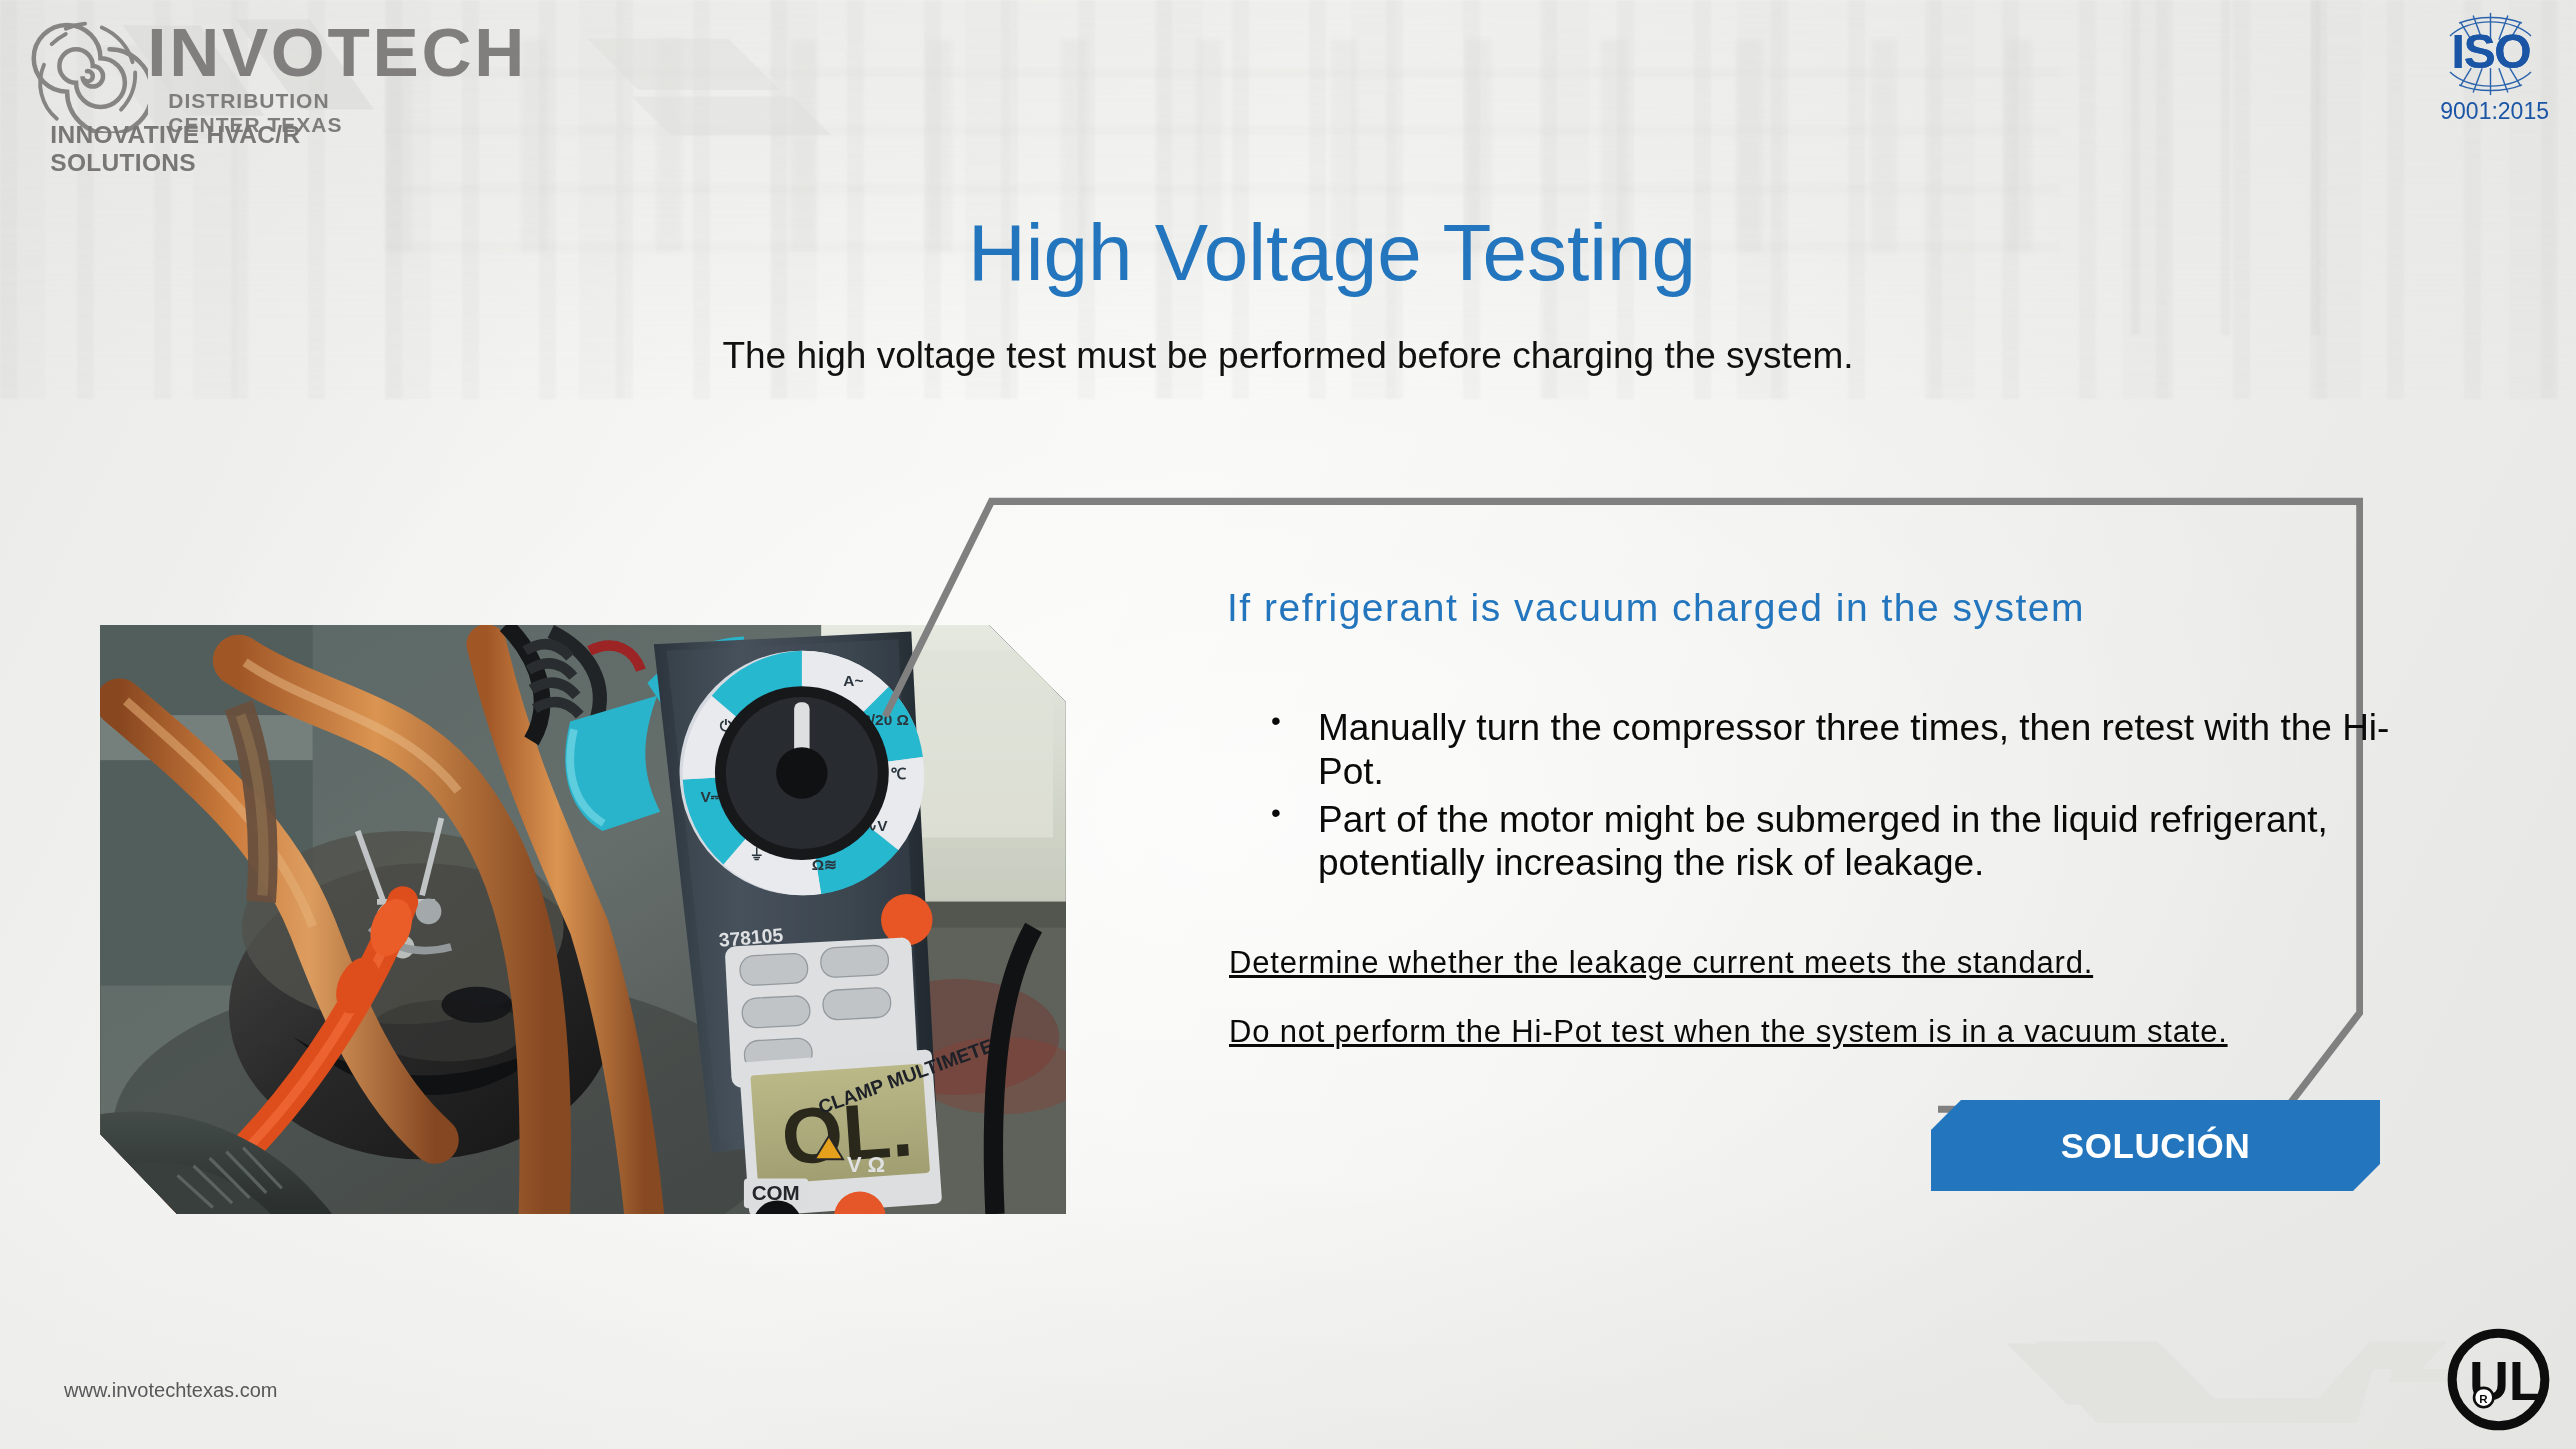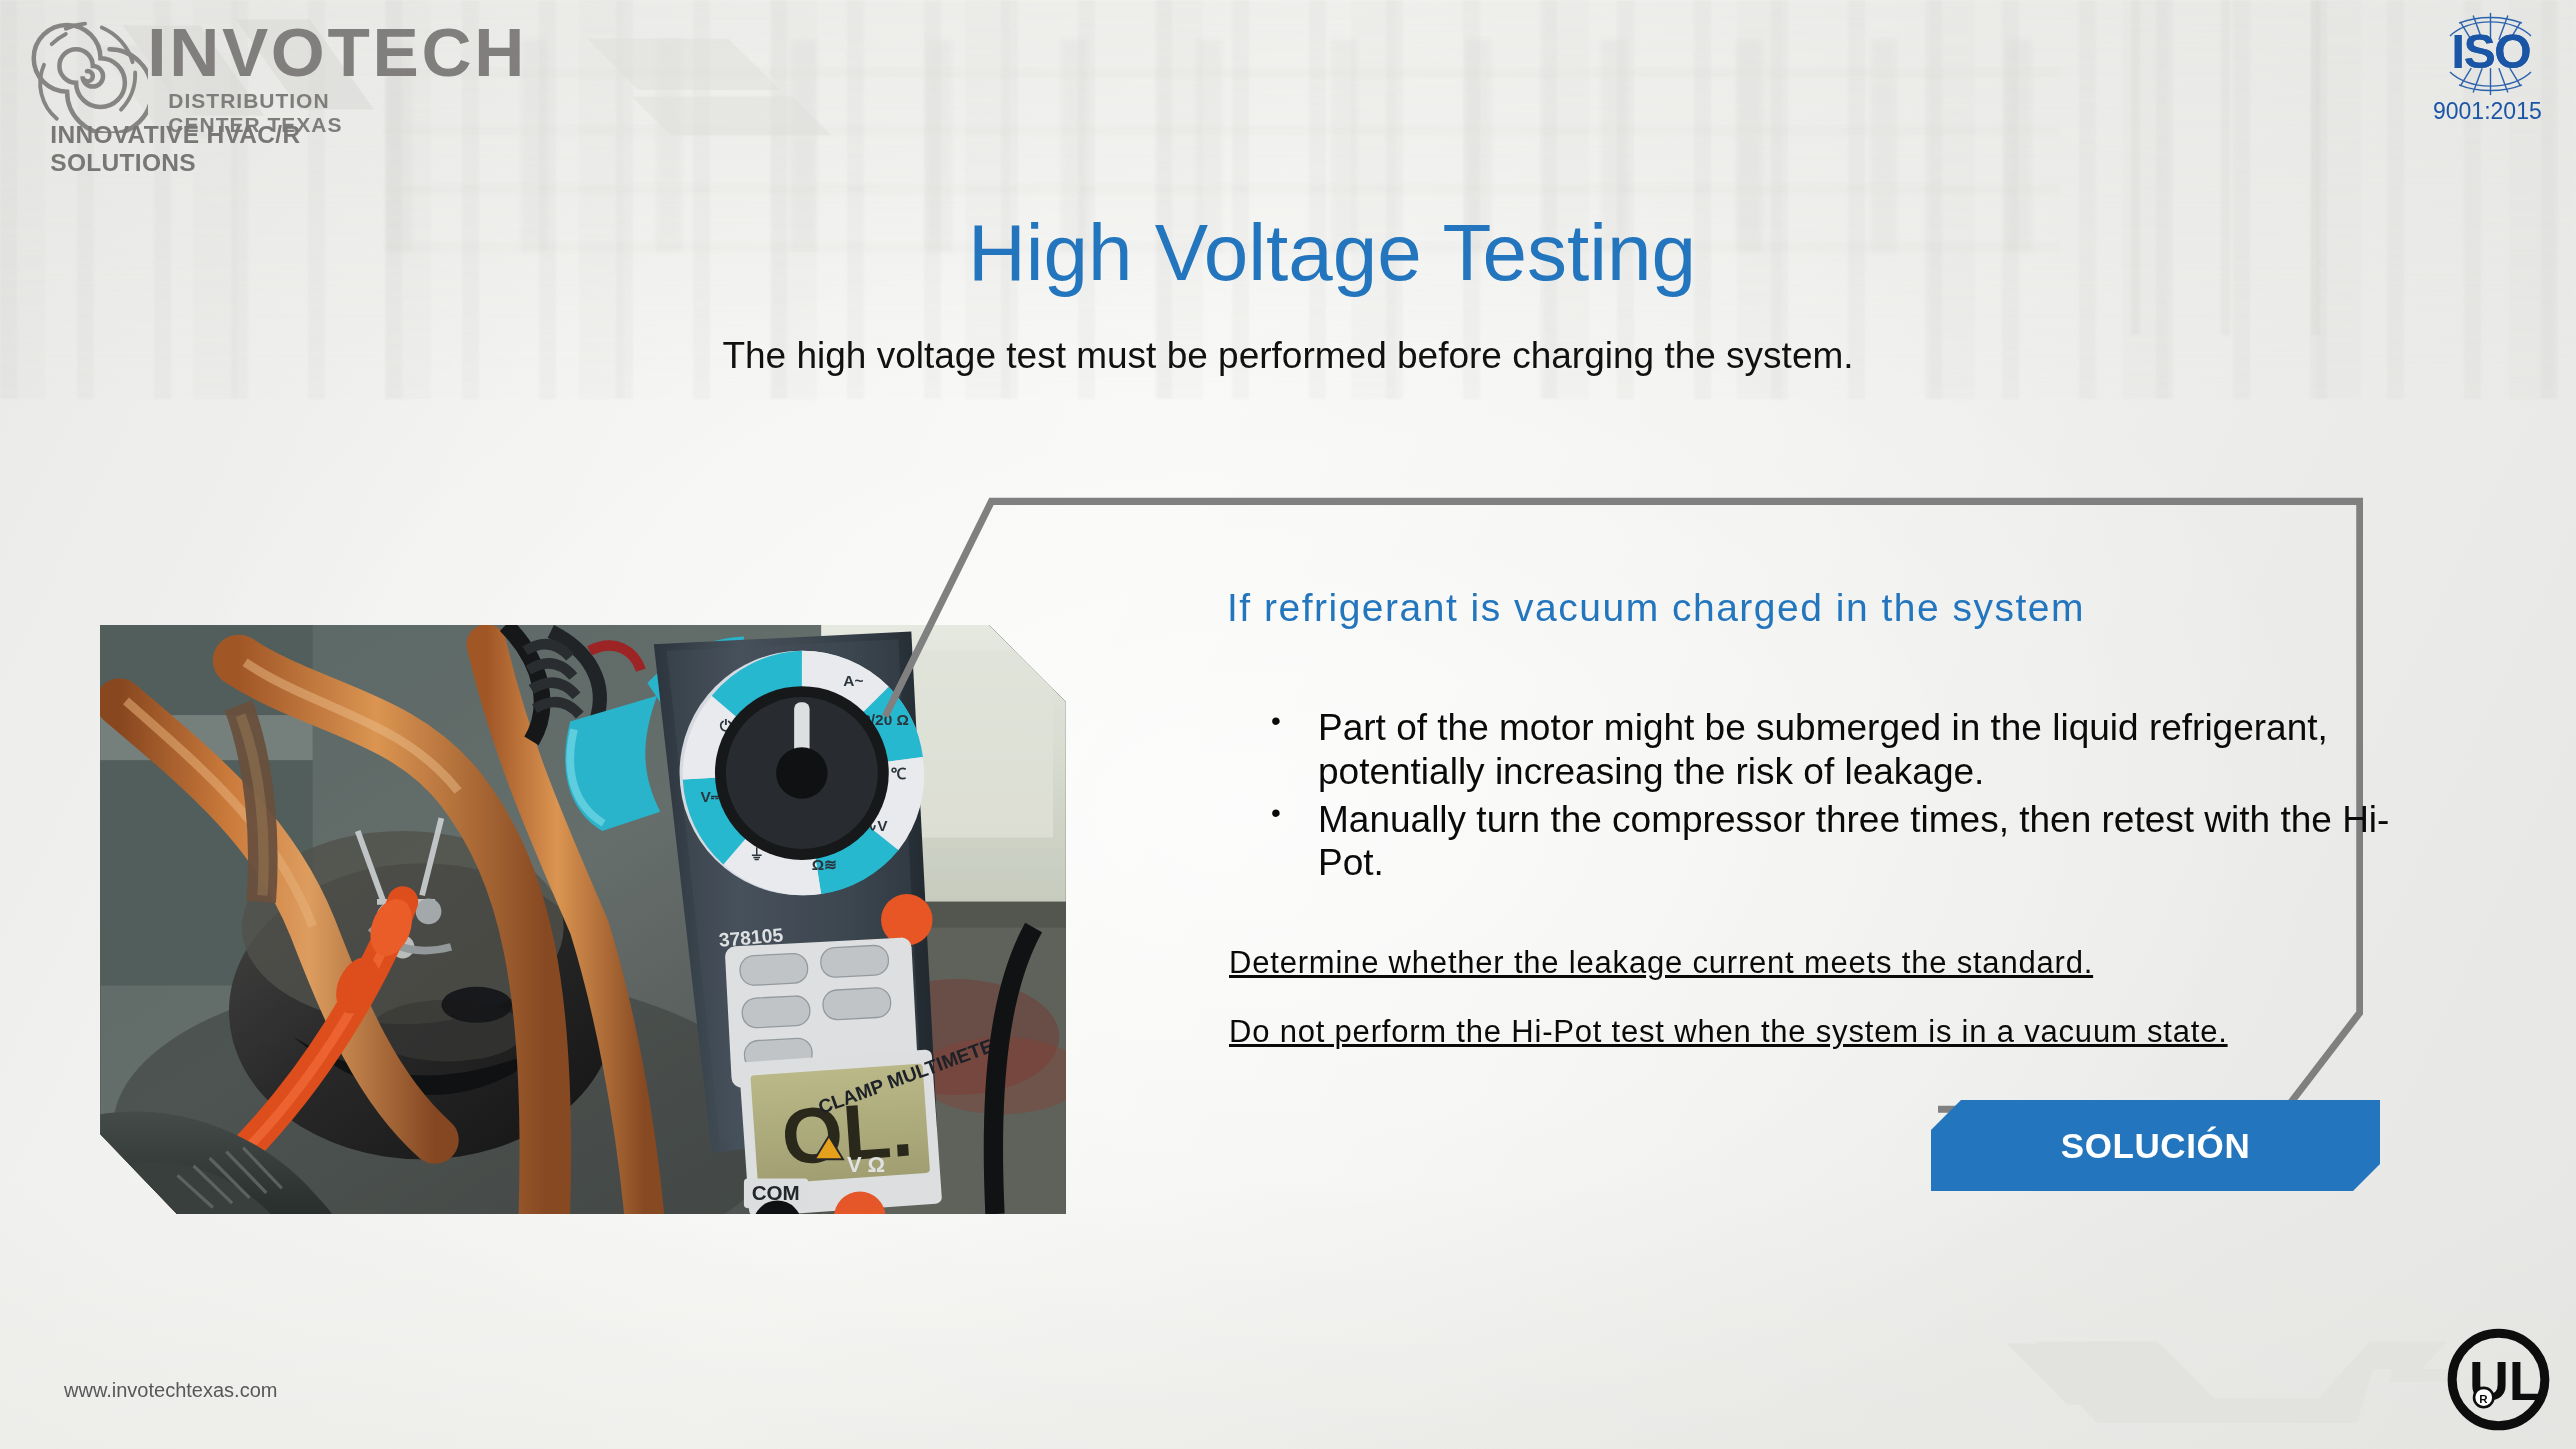--- a/index.html
+++ b/index.html
@@ -70,21 +70,21 @@
 
   
   #iso{position:absolute;right:27px;top:9px;width:116px;height:122px;}
   #iso .globe{position:absolute;left:9px;top:0;width:97px;height:90px;}
   #iso .isotext{
     position:absolute;left:0;top:19.3px;width:116px;text-align:center;
     font-weight:bold;font-size:48px;color:#1b55a6;letter-spacing:-1.3px;line-height:1;
     text-shadow:0 0 0.6px #1b55a6;
   }
   #iso .isoyear{
-    position:absolute;left:0;top:89px;width:116px;text-align:left;
+    position:absolute;left:0;top:89px;width:116px;text-align:right;
     font-size:23px;color:#1b55a6;letter-spacing:0px;
   }
 
   
   #title{
     position:absolute;left:0;top:213px;width:2576px;text-align:center;
     font-size:80px;color:#2376bd;font-weight:normal;letter-spacing:0px;
     line-height:1;
     padding-left:44px;
   }
@@ -404,22 +404,22 @@
 
   <div id="callout">
     <svg width="1481" height="644" viewBox="0 0 2300 1000">
       <path d="M5 350 L170 16 L2295 16 L2295 810 L2180 960 L1640 960" fill="none" stroke="#808080" stroke-width="11" stroke-linejoin="miter"></path>
     </svg>
   </div>
 
   <div id="panel-head">If refrigerant is vacuum charged in the system</div>
 
   <ul id="bullets">
+    <li>Manually turn the compressor three times, then retest with the Hi-Pot.</li>
     <li>Part of the motor might be submerged in the liquid refrigerant, potentially increasing the risk of leakage.</li>
-    <li>Manually turn the compressor three times, then retest with the Hi-Pot.</li>
   </ul>
 
   <div id="note1" class="note">Determine whether the leakage current meets the standard.</div>
   <div id="note2" class="note">Do not perform the Hi-Pot test when the system is in a vacuum state.</div>
 
   <div id="solucion">SOLUCIÓN</div>
 
   <div id="url">www.invotechtexas.com</div>
 
   <div id="ul-mark">

